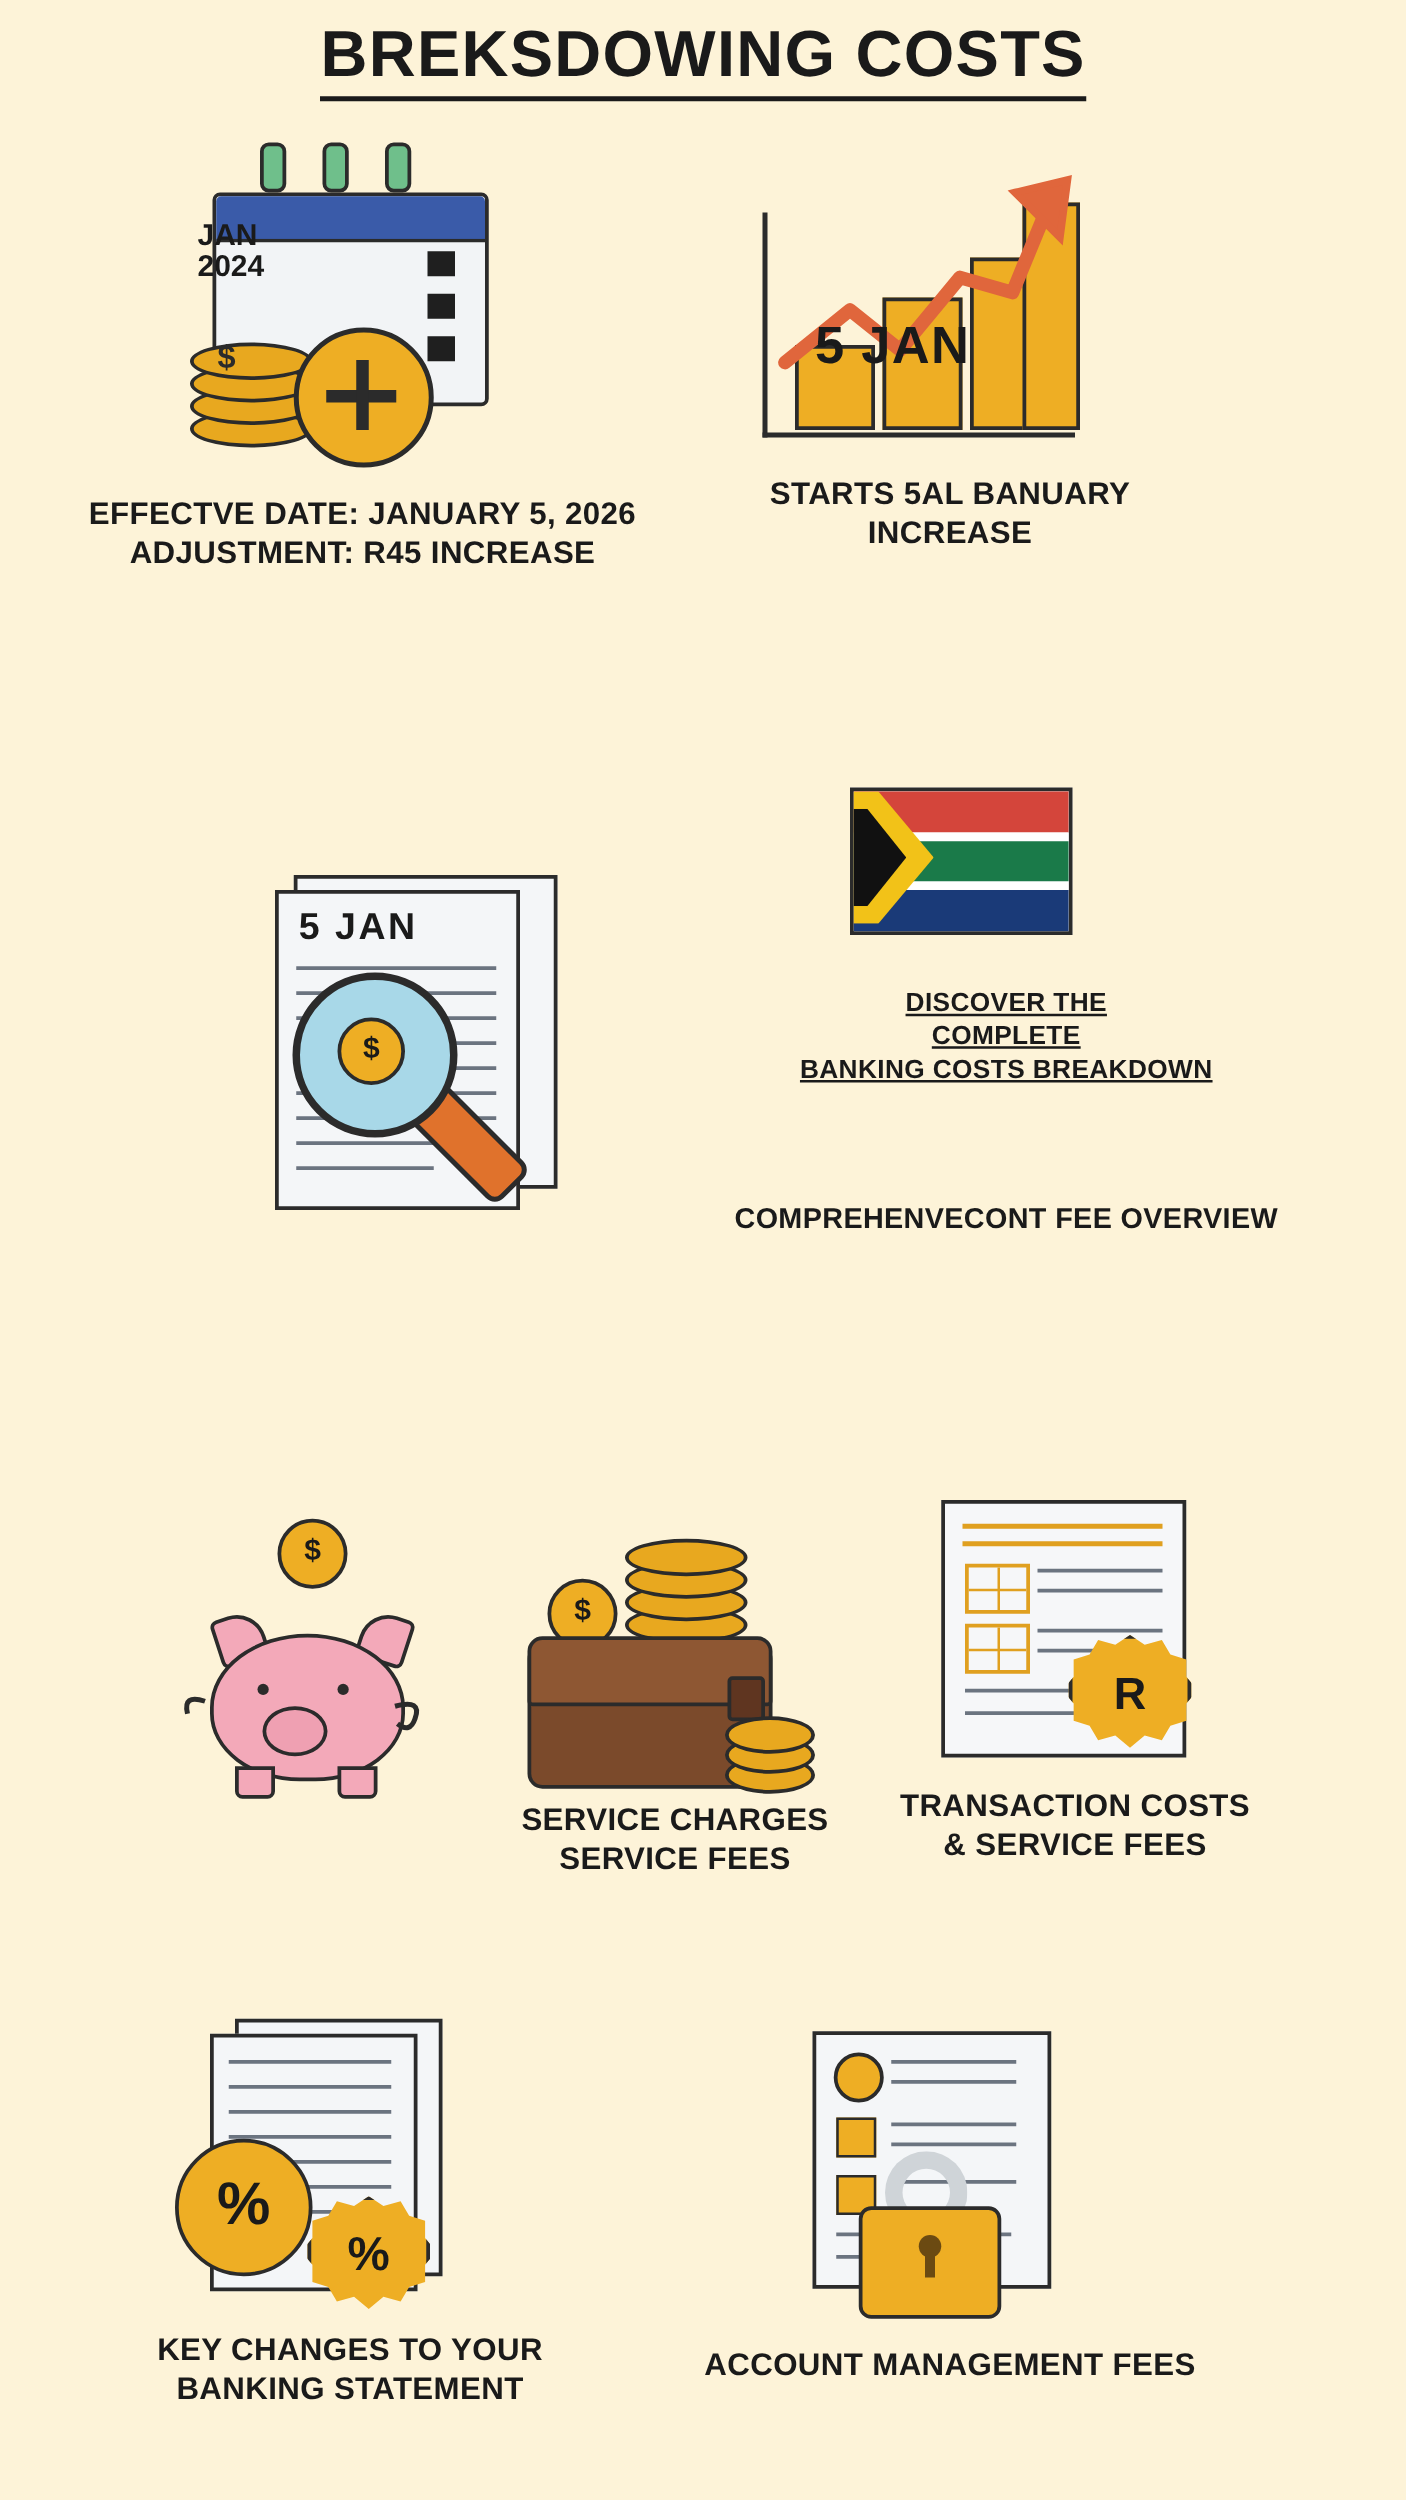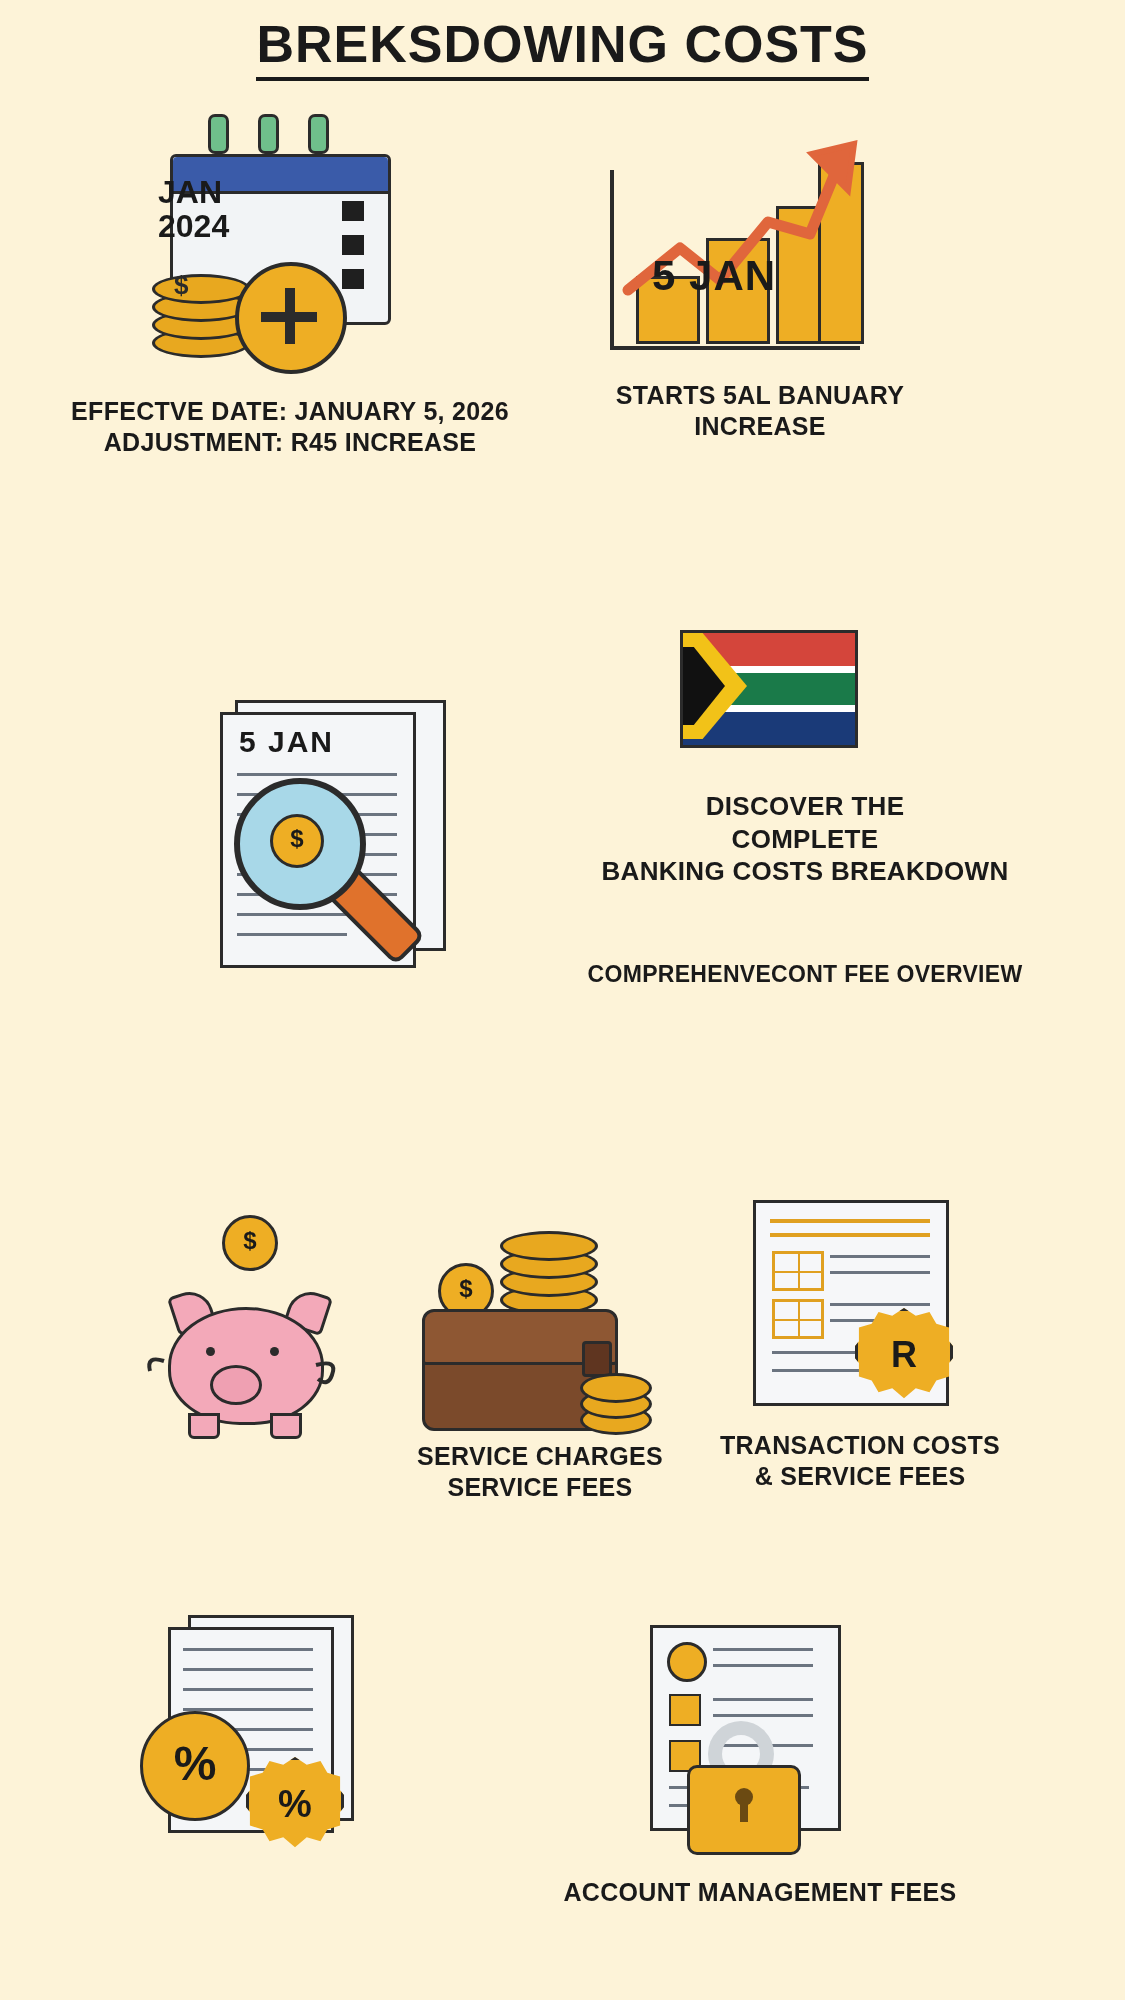--- a/index.html
+++ b/index.html
@@ -43,21 +43,21 @@
   .block { position: absolute; }
   .caption {
     text-align: center;
     font-size: 25px;
     line-height: 1.25;
     font-weight: bold;
     letter-spacing: 0.3px;
     text-transform: uppercase;
   }
   .caption.small { font-size: 23px; }
-  .caption.med { font-size: 26px; }
+  .caption.med { font-size: 21px; text-decoration: underline; }
 
   .art { position: relative; }
 
   
   .cal-wrap { width: 260px; height: 230px; position: absolute; left: 0; top: 0; }
   .cal-body {
     position: absolute; left: 30px; top: 24px;
     width: 215px; height: 165px;
     background: #f2f4f6;
     border: 3px solid #2b2b2b;
@@ -72,21 +72,21 @@
   }
   .cal-ring {
     position: absolute; top: -16px;
     width: 15px; height: 34px;
     background: #6fbf8b;
     border: 3px solid #2b2b2b;
     border-radius: 7px;
   }
   .cal-text {
     position: absolute; left: 18px; top: 46px;
-    font-size: 32px; font-weight: bold; line-height: 1.05;
+    font-size: 24px; font-weight: bold; line-height: 1.05;
   }
   .cal-sq {
     position: absolute; right: 24px;
     width: 22px; height: 20px; background: #1f1f1f;
   }
   .coinstack {
     position: absolute; left: 12px; top: 138px;
     width: 96px; height: 86px;
   }
   .coinstack i {
@@ -410,20 +410,24 @@
         <div class="docline" style="left:12px; top:118px; width:130px;"></div>
         <div class="docline" style="left:12px; top:138px; width:90px;"></div>
       </div>
       <div class="pct" style="left:0; top:96px; width:104px; height:104px; font-size:48px; line-height:100px;">
         <span>%</span>
       </div>
       <div class="pct-badge" style="left:106px; top:142px; width:92px; height:92px; font-size:38px; line-height:88px;">
         <span>%</span>
       </div>
     </div>
+    <div class="caption" style="position:absolute; top:250px; left:-70px; width:420px;">
+      <div>KEY CHANGES TO YOUR</div>
+      <div>BANKING STATEMENT</div>
+    </div>
   </div>
 
   <div class="block" style="left:610px; top:1625px; width:300px; height:300px;">
     <div class="art" style="width:260px; height:230px;">
       <div class="doc" style="left:40px; top:0; width:185px; height:200px;">
         <div class="smallcoin" style="left:14px; top:14px; width:34px; height:34px; line-height:30px; font-size:16px;"></div>
         <div class="docline" style="left:60px; top:20px; width:100px;"></div>
         <div class="docline" style="left:60px; top:36px; width:100px;"></div>
         <div class="orange-sq" style="left:16px; top:66px; width:28px; height:28px;"></div>
         <div class="docline" style="left:60px; top:70px; width:100px;"></div>

